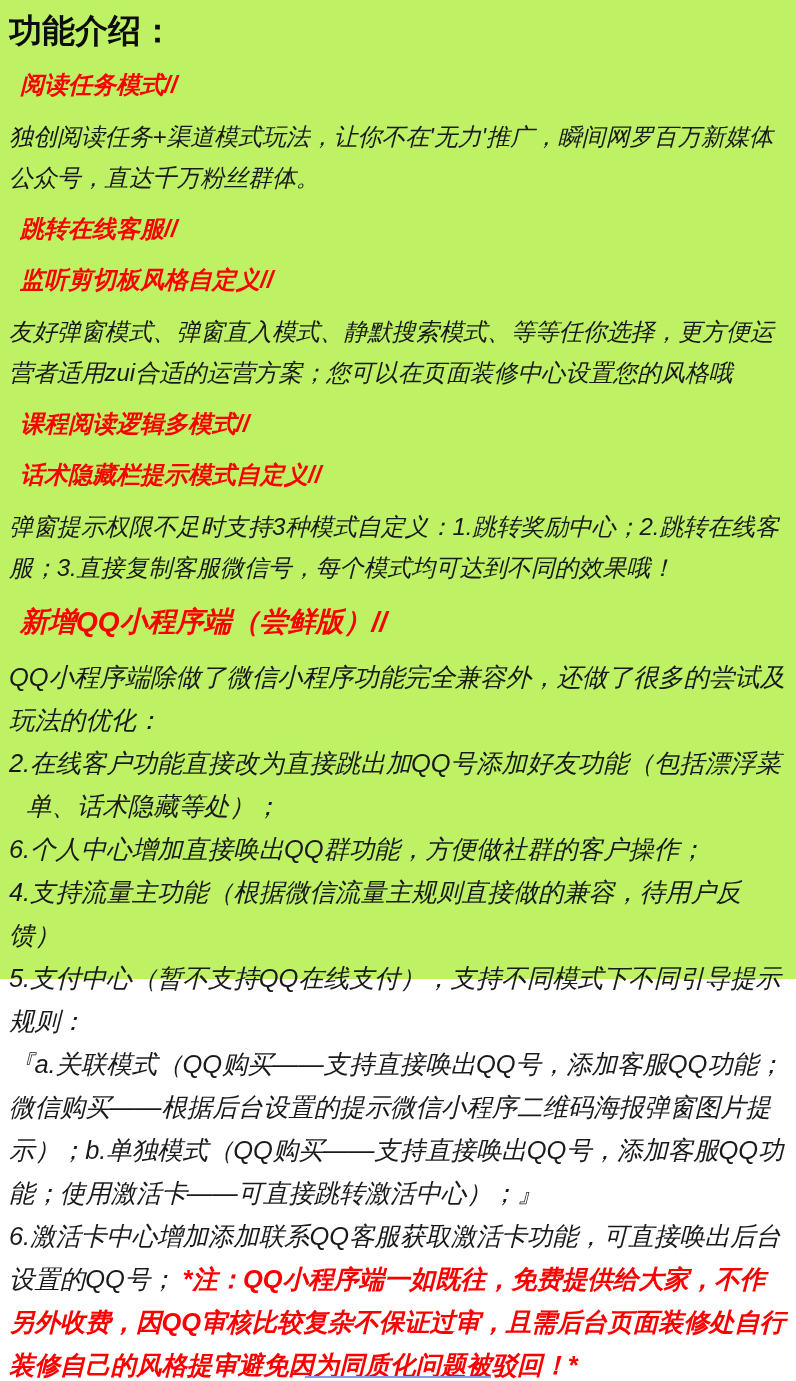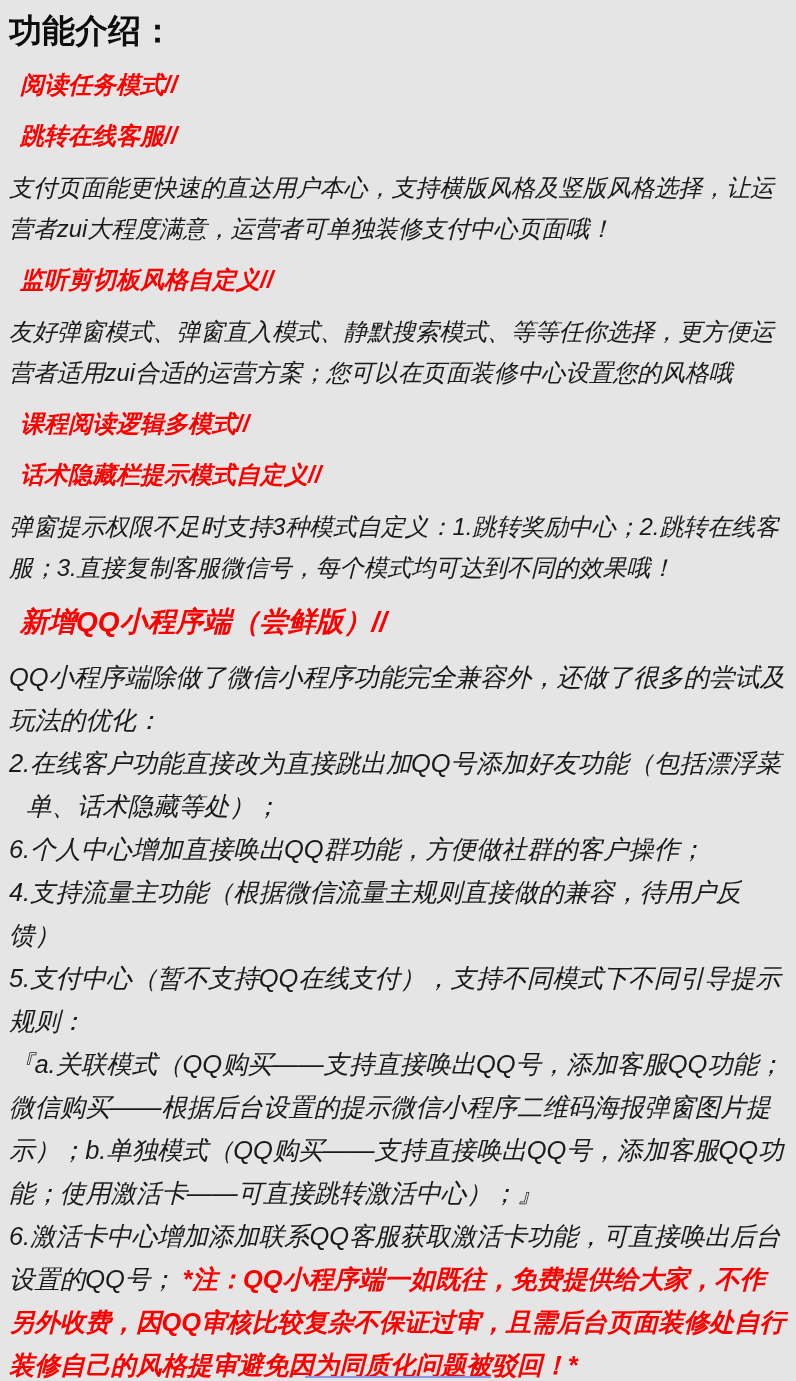--- a/index.html
+++ b/index.html
@@ -14,22 +14,22 @@
     overflow: hidden;
     font-family: "Liberation Sans", "DejaVu Sans", sans-serif;
     -webkit-font-smoothing: antialiased;
   }
 
   #page {
     position: absolute;
     left: 0;
     top: 0;
     width: 796px;
-    height: 1381px;
-    background: #e5e5e5;
+    height: 979px;
+    background: #bef264;
     padding: 0;
     box-sizing: border-box;
   }
 
   .content {
     padding: 8px 10px 0 9px;
     box-sizing: border-box;
   }
 
   
@@ -95,23 +95,23 @@
 </style>
 </head>
 <body>
 
 <div id="page">
   <div class="content">
 
     <h1 class="page-title">功能介绍：</h1>
 
     <h2 class="sec-head">阅读任务模式//</h2>
+    <p class="para">独创阅读任务+渠道模式玩法，让你不在'无力'推广，瞬间网罗百万新媒体公众号，直达千万粉丝群体。</p>
 
     <h2 class="sec-head">跳转在线客服//</h2>
-    <p class="para">支付页面能更快速的直达用户本心，支持横版风格及竖版风格选择，让运营者zui大程度满意，运营者可单独装修支付中心页面哦！</p>
 
     <h2 class="sec-head">监听剪切板风格自定义//</h2>
     <p class="para">友好弹窗模式、弹窗直入模式、静默搜索模式、等等任你选择，更方便运营者适用zui合适的运营方案；您可以在页面装修中心设置您的风格哦</p>
 
     <h2 class="sec-head">课程阅读逻辑多模式//</h2>
 
     <h2 class="sec-head">话术隐藏栏提示模式自定义//</h2>
     <p class="para">弹窗提示权限不足时支持3种模式自定义：1.跳转奖励中心；2.跳转在线客服；3.直接复制客服微信号，每个模式均可达到不同的效果哦！</p>
 
     <h2 class="sec-head big">新增QQ小程序端（尝鲜版）//</h2>

